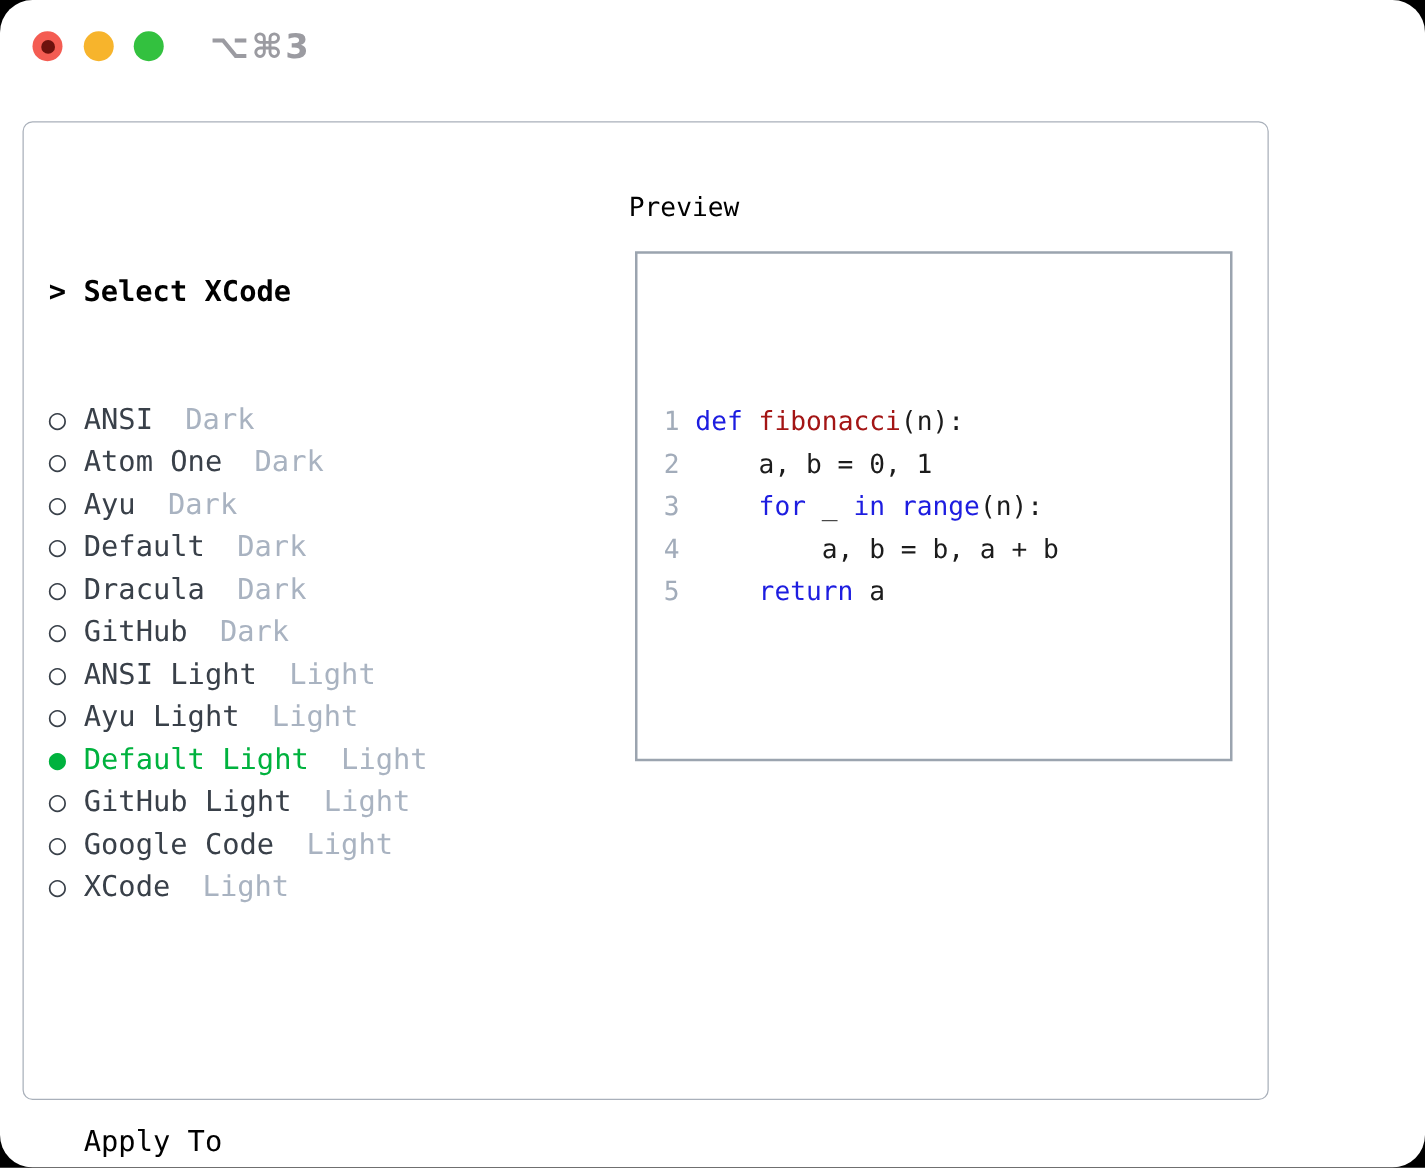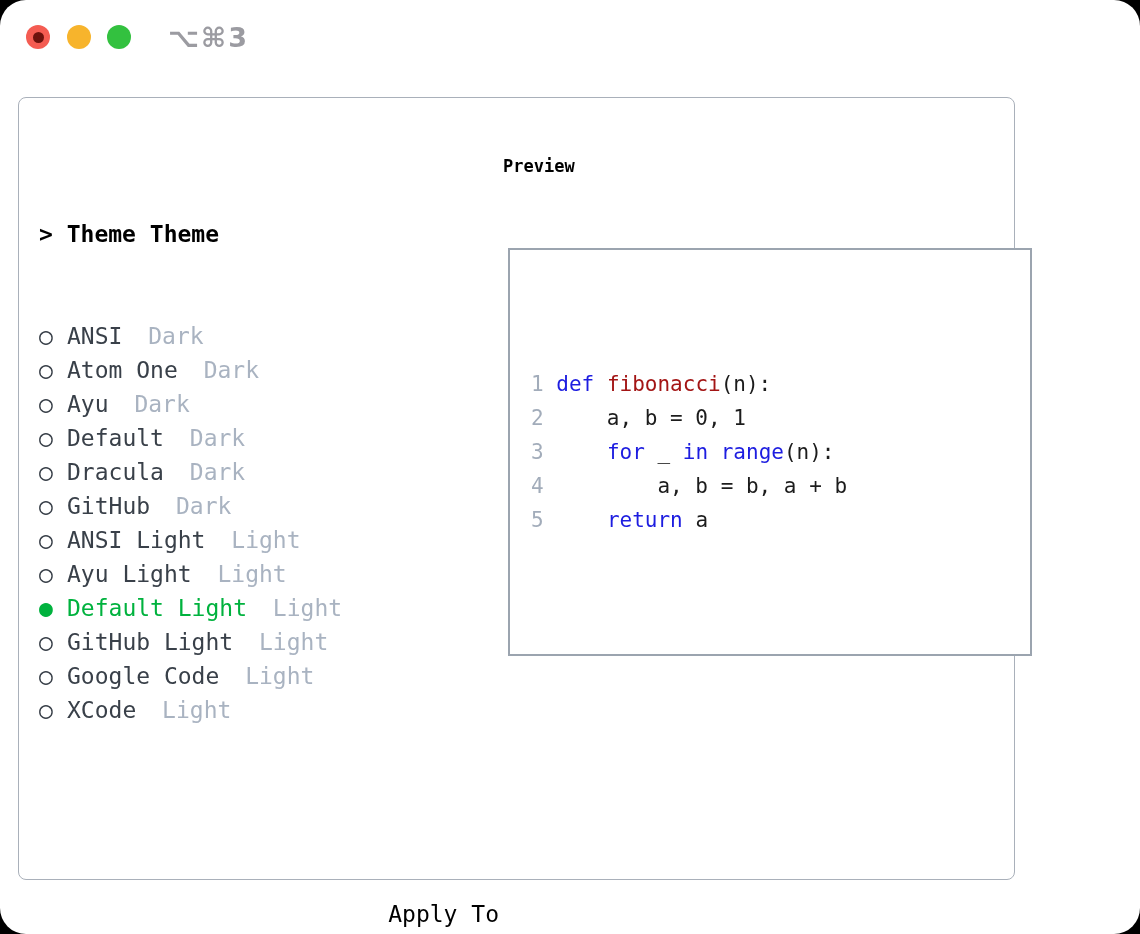--- a/index.html
+++ b/index.html
@@ -35,31 +35,31 @@
     border-radius: 8px; background: #fff;
   }
   
   .left-col {
     position: absolute; left: 20px; top: 51px; width: 460px;
     font-size: 23px; line-height: 34px; white-space: pre; color: var(--item-text, #394049);
   }
   .row { height: 34px; }
   .row .marker { display: inline-block; width: 28px; }
   .hdr-row { color: #000; font-weight: bold; }
-  .sub-hdr { color: #000; padding-left: 28px; text-align: right; }
+  .sub-hdr { color: #000; padding-left: 28px; }
   .muted { color: var(--muted-gray, #a9b3c1); margin-left: 12px; }
   .sel { color: var(--accent-green, #00b23e); }
   
   .preview-title {
     position: absolute; left: 484px; top: 51px; height: 34px; line-height: 34px;
-    font-size: 17px; font-weight: bold; color: #000; white-space: pre;
+    font-size: 21px; font-weight: normal; color: #000; white-space: pre;
   }
   .preview-box {
-    position: absolute; left: 489px; top: 103px; width: 524px; height: 408px;
-    box-sizing: border-box; border: 2px solid #9ba4af; background: #fff; overflow: hidden; margin-top: 47px;
+    position: absolute; left: 489px; top: 103px; width: 478px; height: 408px;
+    box-sizing: border-box; border: 2px solid #9ba4af; background: #fff; overflow: hidden;
   }
   .code-area {
     padding: 49px 0 0 21px; font-size: 21px; line-height: 34px; white-space: pre;
     color: #1c1c1c;
   }
   .code-line { height: 34px; }
   .ln { color: var(--line-number-gray, #a2acba); }
   .tok-keyword  { color: var(--keyword-blue, #1d1de0); }
   .tok-function { color: var(--function-red, #a31515); }
   .tok-plain    { color: #1c1c1c; }
@@ -74,21 +74,21 @@
       <div class="inner-dot"></div>
     </div>
     <div class="light yellow"></div>
     <div class="light green"></div>
     <div class="shortcut">⌥⌘3</div>
   </div>
 
   <div class="content-box">
 
     <div class="left-col">
-      <div class="row hdr-row"><span class="prompt">&gt; </span><span>Theme Theme</span></div>
+      <div class="row hdr-row"><span class="prompt">&gt; </span><span>Select XCode</span></div>
       <div id="theme-list"><div class="row"><span class="marker">○</span><span class="">ANSI</span><span class="muted"> Dark</span></div><div class="row"><span class="marker">○</span><span class="">Atom One</span><span class="muted"> Dark</span></div><div class="row"><span class="marker">○</span><span class="">Ayu</span><span class="muted"> Dark</span></div><div class="row"><span class="marker">○</span><span class="">Default</span><span class="muted"> Dark</span></div><div class="row"><span class="marker">○</span><span class="">Dracula</span><span class="muted"> Dark</span></div><div class="row"><span class="marker">○</span><span class="">GitHub</span><span class="muted"> Dark</span></div><div class="row"><span class="marker">○</span><span class="">ANSI Light</span><span class="muted"> Light</span></div><div class="row"><span class="marker">○</span><span class="">Ayu Light</span><span class="muted"> Light</span></div><div class="row"><span class="marker sel">●</span><span class="sel">Default Light</span><span class="muted"> Light</span></div><div class="row"><span class="marker">○</span><span class="">GitHub Light</span><span class="muted"> Light</span></div><div class="row"><span class="marker">○</span><span class="">Google Code</span><span class="muted"> Light</span></div><div class="row"><span class="marker">○</span><span class="">XCode</span><span class="muted"> Light</span></div></div>
       <div class="row"></div>
       <div class="row sub-hdr">Apply To</div>
       
       
       
     </div>
 
     <div class="preview-title">Preview</div>
 

